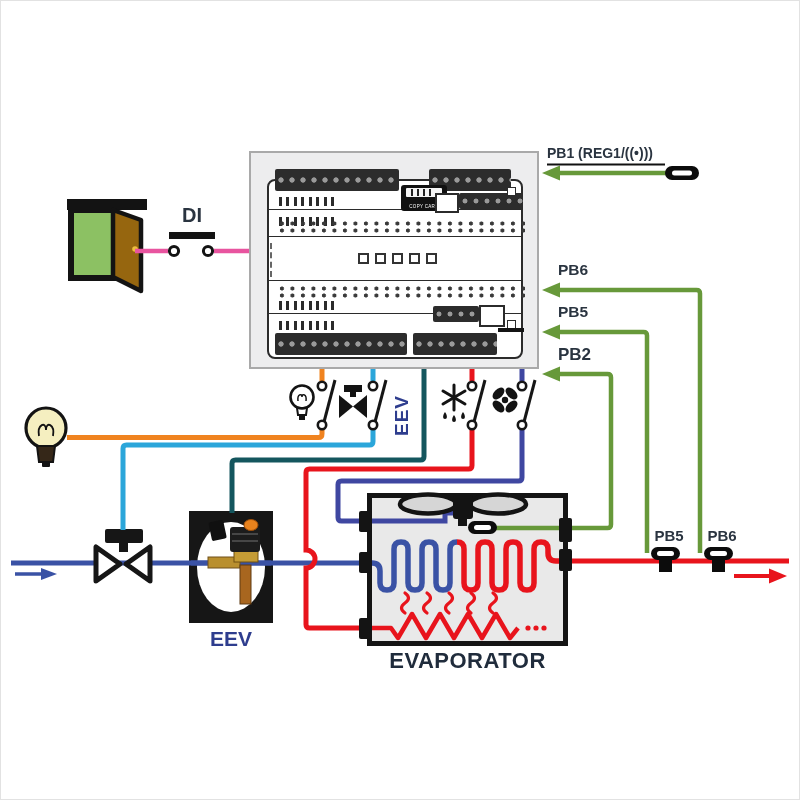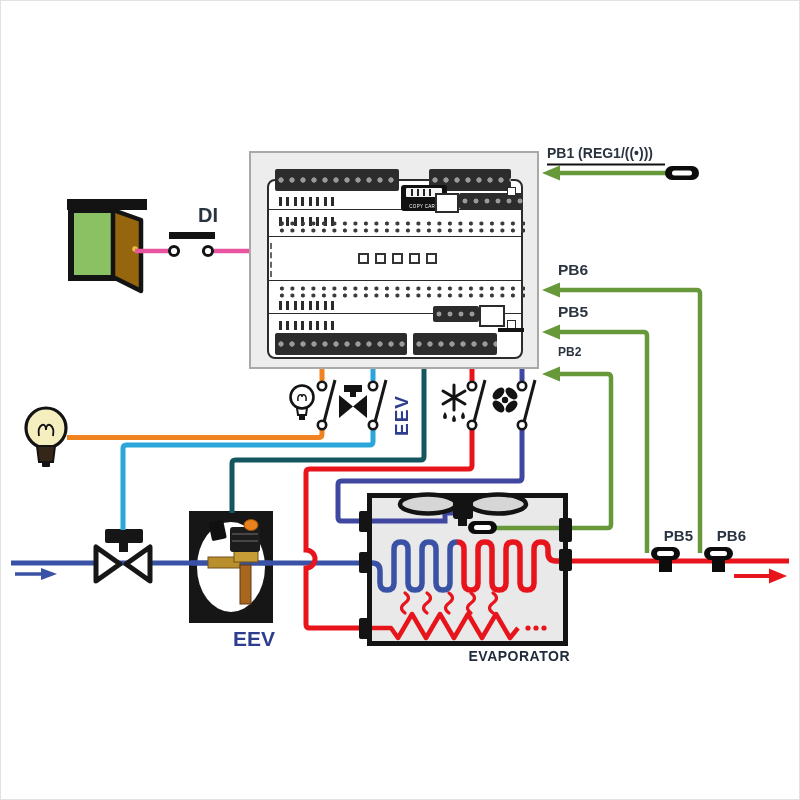--- a/index.html
+++ b/index.html
@@ -26,21 +26,21 @@
              background-image:repeating-linear-gradient(90deg,#222 0 2px,rgba(0,0,0,0) 2px 6px);background-size:24px 7px;background-position:5px 1px;background-repeat:no-repeat;}
   .cc-label{position:absolute;left:0;bottom:2px;width:100%;text-align:center;font-size:4.5px;color:#fff;letter-spacing:.3px;}
   
   .evap{position:absolute;left:366px;top:492px;width:201px;height:153px;background:#e9e9e9;border:5px solid #141414;box-sizing:border-box;}
   .eevbox{position:absolute;left:188px;top:510px;width:84px;height:112px;background:#161616;}
   .eevoval{position:absolute;left:8px;top:11px;width:68px;height:90px;background:#fff;border-radius:50%;}
   svg.overlay{position:absolute;left:0;top:0;z-index:5;}
   
   .lbl{position:absolute;z-index:10;font-weight:bold;color:#2a3440;white-space:nowrap;}
   .lbl.blue{color:#2e3d8e;}
-  .lbl.center{text-align:right;}
+  .lbl.center{text-align:center;}
   .eev-vert{position:absolute;z-index:10;left:390px;top:377px;height:58px;width:24px;
             writing-mode:vertical-rl;transform:rotate(180deg);font-weight:bold;font-size:19px;color:#2e3d8e;letter-spacing:1px;}
 </style>
 </head>
 <body>
 
 <div id="canvas">
 
   <div class="ctrl">
     <div class="board"></div>
@@ -265,20 +265,20 @@
       <ellipse cx="497.5" cy="405.5" rx="7.2" ry="4.4" transform="rotate(45 497.5 405.5)"></ellipse>
       <ellipse cx="510.5" cy="405.5" rx="7.2" ry="4.4" transform="rotate(-45 510.5 405.5)"></ellipse>
       <circle cx="504" cy="399" r="3.2"></circle>
     </g>
   </svg>
 
   <div class="lbl center" style="left:165px;top:203px;width:52px;font-size:20px">DI</div>
   <div class="lbl" style="left:546px;top:144px;font-size:14px">PB1 (REG1/((•)))</div>
   <div class="lbl" style="left:557px;top:260px;font-size:15.5px">PB6</div>
   <div class="lbl" style="left:557px;top:302px;font-size:15.5px">PB5</div>
-  <div class="lbl" style="left:557px;top:344px;font-size:12px">PB2</div>
+  <div class="lbl" style="left:557px;top:344px;font-size:17px">PB2</div>
   <div class="eev-vert">EEV</div>
   <div class="lbl blue center" style="left:186px;top:626px;width:88px;font-size:21px">EEV</div>
-  <div class="lbl center" style="left:364px;top:647px;width:205px;font-size:14px;color:#202c3c;letter-spacing:.5px">EVAPORATOR</div>
+  <div class="lbl center" style="left:364px;top:647px;width:205px;font-size:22px;color:#202c3c;letter-spacing:.5px">EVAPORATOR</div>
   <div class="lbl center" style="left:644px;top:526px;width:48px;font-size:15px">PB5</div>
   <div class="lbl center" style="left:697px;top:526px;width:48px;font-size:15px">PB6</div>
 
 </div>
 
 </body></html>

